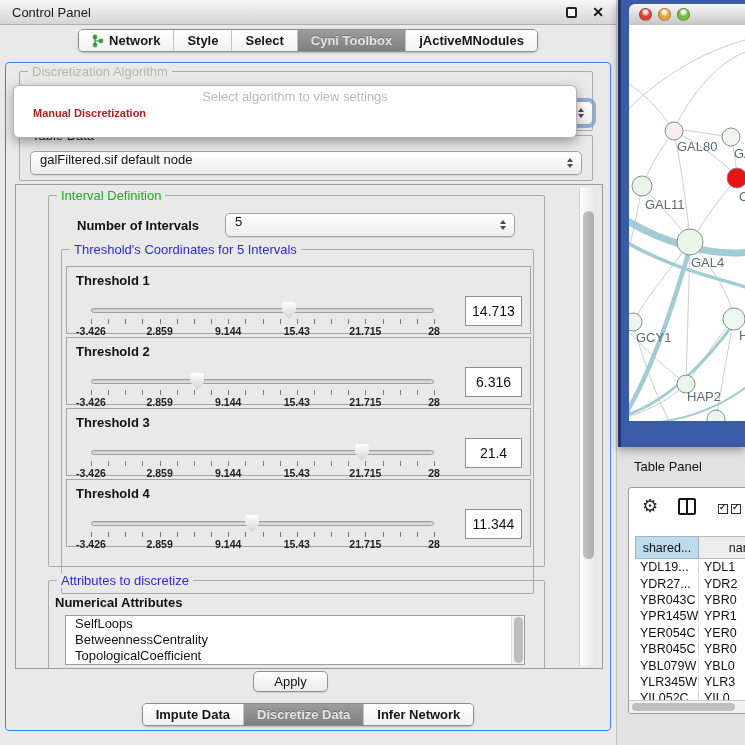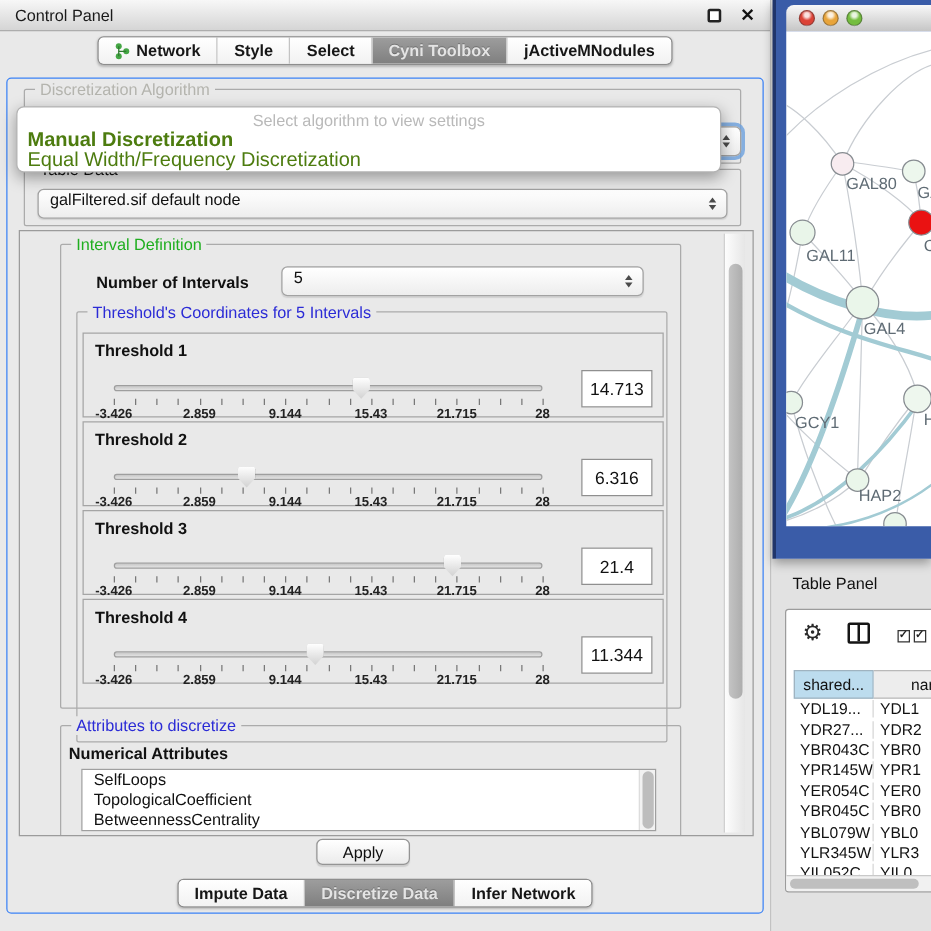--- a/index.html
+++ b/index.html
@@ -29,21 +29,21 @@
 
   .combo{position:absolute;background:linear-gradient(#ffffff,#ededed);border:1px solid #a2a2a2;border-radius:5px;display:flex;align-items:flex-start;padding:0 24px 0 9px;font-size:13px;color:#111;box-shadow:0 1px 1px rgba(0,0,0,.10)}
   .combo .stepper{position:absolute;right:8px;top:50%;transform:translateY(-50%);display:flex;flex-direction:column;gap:2px}
   .arr-up{width:0;height:0;border-left:3.5px solid transparent;border-right:3.5px solid transparent;border-bottom:4.5px solid #4a4a4a}
   .arr-dn{width:0;height:0;border-left:3.5px solid transparent;border-right:3.5px solid transparent;border-top:4.5px solid #4a4a4a}
   .combo.focus{box-shadow:0 0 0 3px rgba(108,160,221,.80)}
 
   
   .popup{position:absolute;left:7px;top:22px;width:564px;height:53px;background:#fff;border:1px solid #b3b3b3;border-radius:6px;box-shadow:0 4px 12px rgba(0,0,0,.35);z-index:10;padding-top:3px}
   .popup-hint{text-align:center;color:#b9b9b9;font-size:13px;height:16px}
-  .popup-item{padding:0 8px;font-size:16px;height:16px;line-height:16px;color:#4d7c0f}
+  .popup-item{padding:0 19px;font-size:11px;height:16px;line-height:16px;color:#b91c1c}
   .popup-item.bold{font-weight:bold}
 
   
   .scrollpane{position:absolute;left:9px;top:121px;width:588px;height:485px;border:1px solid #9b9b9b;background:#e9e9e9;overflow:hidden}
   .vscroll{position:absolute;right:6px;top:2px;bottom:2px;width:17px;background:linear-gradient(90deg,#fdfdfd,#e6e6e6);border-left:1px solid #d0d0d0}
   .vthumb{position:absolute;left:3px;width:11px;border-radius:6px;background:linear-gradient(90deg,#c4c4c4,#adadad);}
 
   .num-label{position:absolute;left:28px;top:22px;font-weight:bold;font-size:13px}
   .thr-panel{position:absolute;left:4px;width:465px;height:68px;border:1px solid #a5a5a5;background:#e9e9e9}
   .thr-label{position:absolute;left:9px;top:6px;font-weight:bold;font-size:13px}
@@ -136,21 +136,20 @@
     <div class="combo focus" style="left:18px;top:38px;width:569px;height:24px">
       <span class="stepper">
           <span class="arr-up"></span>
           <span class="arr-dn"></span>
         </span>
     </div>
 
     <div class="popup">
       <div class="popup-hint">Select algorithm to view settings</div>
       <div class="popup-item bold">Manual Discretization</div>
-      <div class="popup-item">Equal Width/Frequency Discretization</div>
     </div>
 
     <div class="group" style="left:13px;top:72px;width:574px;height:46px">
       <span class="glabel">Table Data</span>
       <div class="combo" style="left:10px;top:15px;width:552px;height:24px">
         <span>galFiltered.sif default node</span>
         <span class="stepper">
             <span class="arr-up"></span>
             <span class="arr-dn"></span>
           </span>
@@ -315,22 +314,22 @@
               </div>
             </div>
         </div>
       </div>
 
       <div class="group" style="left:32px;top:395px;width:497px;height:120px">
         <span class="glabel blue">Attributes to discretize</span>
         <span class="list-title">Numerical Attributes</span>
         <div class="attr-list" id="attr-list">
           <div class="attr-item">SelfLoops</div>
+            <div class="attr-item">BetweennessCentrality</div>
             <div class="attr-item">TopologicalCoefficient</div>
-            <div class="attr-item">BetweennessCentrality</div>
             <div class="list-scroll">
               <div class="list-thumb"></div>
             </div>
         </div>
       </div>
 
       <div class="vscroll">
         <div class="vthumb" style="top:24px;height:348px"></div>
       </div>
     </div>

